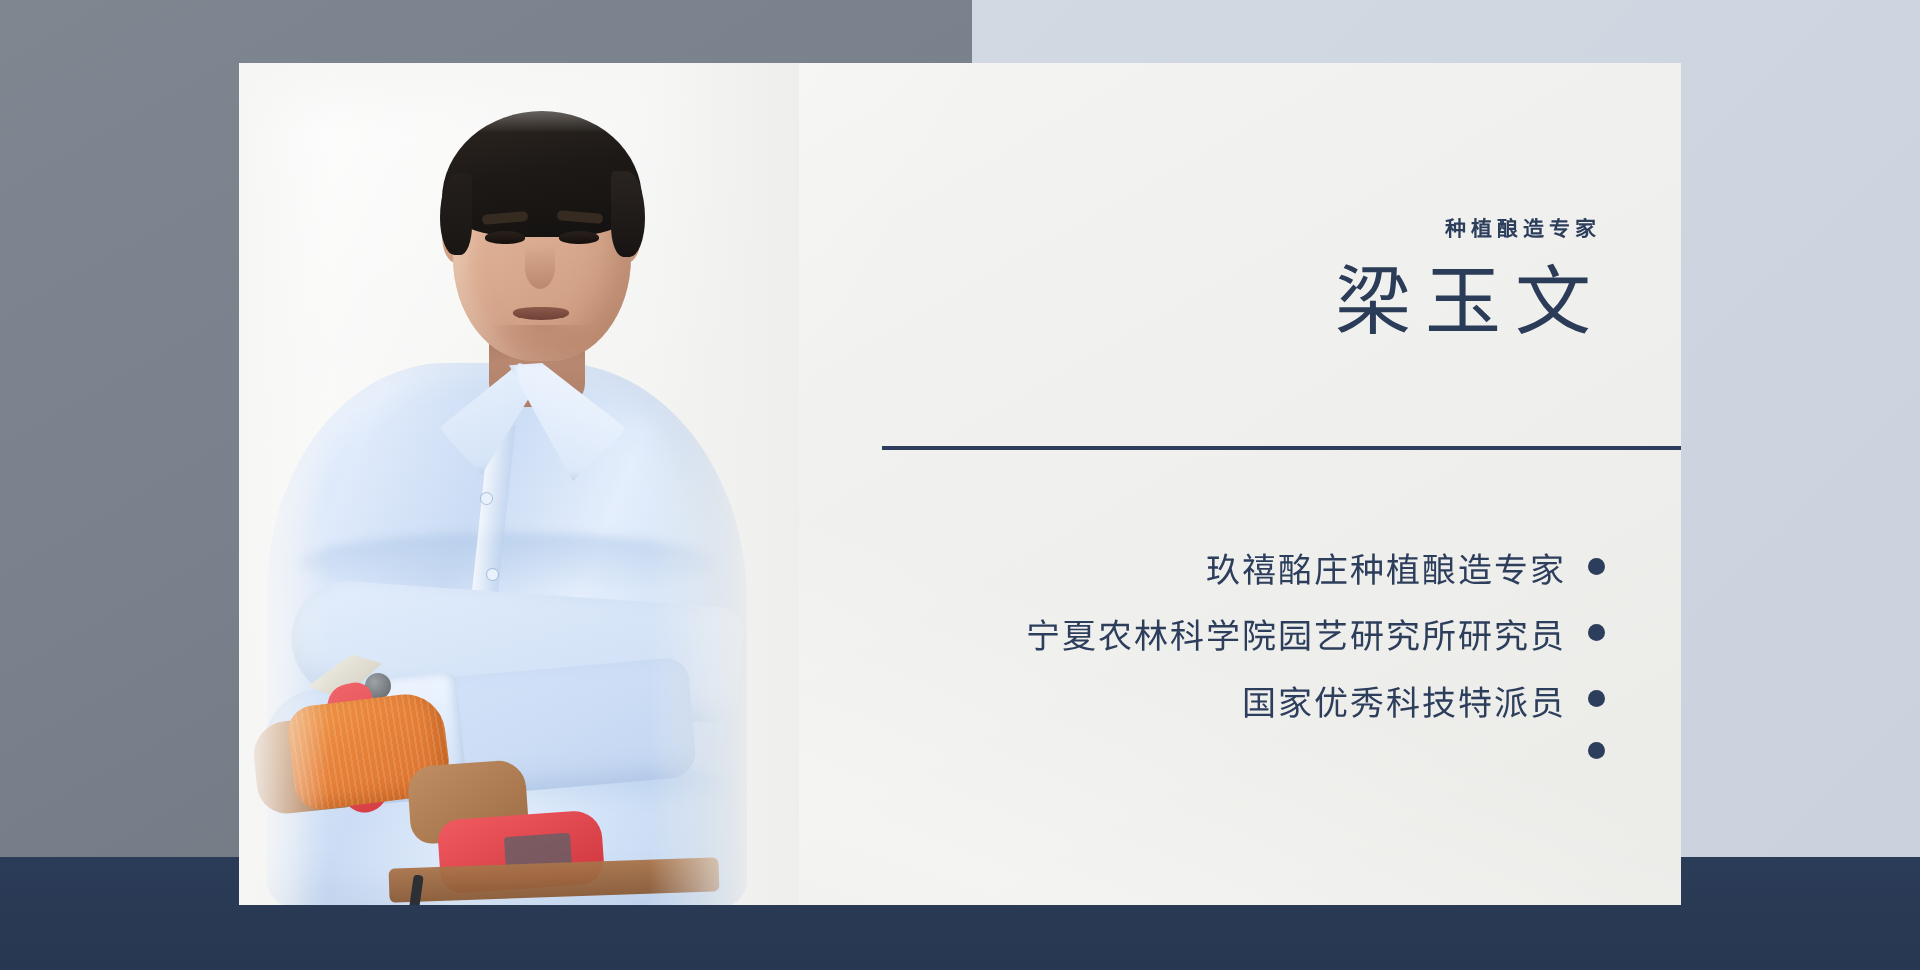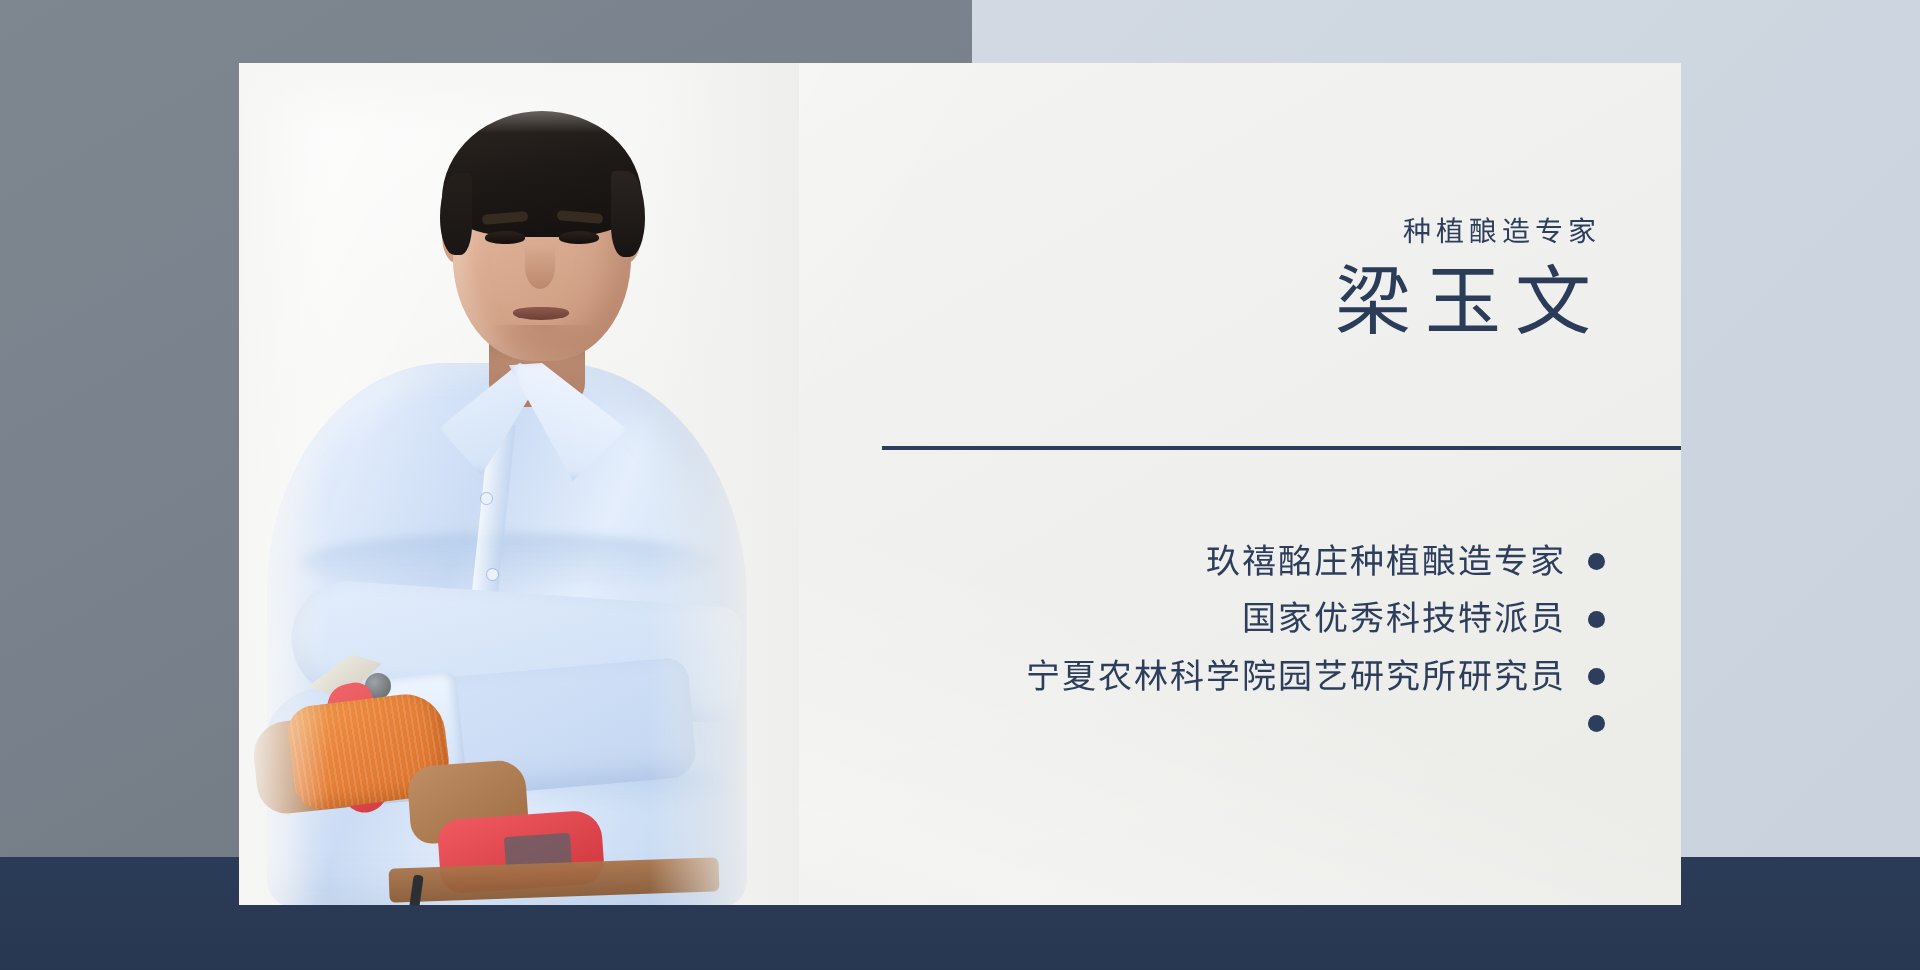--- a/index.html
+++ b/index.html
@@ -270,21 +270,21 @@
     background:linear-gradient(180deg, rgba(246,246,245,.95), rgba(246,246,245,0));
   }
   .photo-fade-l{
     position:absolute; left:0; top:0; width:90px; height:100%;
     background:linear-gradient(90deg, rgba(246,246,245,1), rgba(246,246,245,0));
   }
 
   
   .eyebrow{
     position:absolute; right:80px; top:155px;
-    font-size:28px; letter-spacing:5px; color:#2d3e5c; font-weight:400;
+    font-size:21px; letter-spacing:5px; color:#2d3e5c; font-weight:700;
     line-height:1;
   }
   .name{
     position:absolute; right:76px; top:198px;
     font-family:"Liberation Serif","DejaVu Serif",serif;
     font-size:76px; letter-spacing:14px; color:#2b3c58; font-weight:400;
     line-height:1.08; white-space:nowrap;
   }
   .divider{
     position:absolute; left:643px; top:383px; width:952px; height:4px;
@@ -297,20 +297,21 @@
     display:flex; flex-direction:column; gap:20px;
     align-items:flex-end;
   }
   .cred-item{
     display:flex; align-items:center; justify-content:flex-end;
     gap:22px; width:100%;
   }
   .cred-text{
     font-size:34px; letter-spacing:2px; color:#2d3e5c; line-height:1.1;
     white-space:nowrap;
+    margin-top:9px;
   }
   .cred-bullet{
     width:17px; height:17px; border-radius:50%; background:#2d3e5c; flex:none;
   }
 </style>
 </head>
 <body>
 
 <div class="stage">
 
@@ -380,25 +381,25 @@
     <div class="name">梁玉文</div>
 
     <div class="divider"></div>
 
     <div class="cred-list">
       <div class="cred-item">
         <span class="cred-text">玖禧酩庄种植酿造专家</span>
         <span class="cred-bullet"></span>
       </div>
       <div class="cred-item">
-        <span class="cred-text">国家优秀科技特派员</span>
+        <span class="cred-text">宁夏农林科学院园艺研究所研究员</span>
         <span class="cred-bullet"></span>
       </div>
       <div class="cred-item">
-        <span class="cred-text">宁夏农林科学院园艺研究所研究员</span>
+        <span class="cred-text">国家优秀科技特派员</span>
         <span class="cred-bullet"></span>
       </div>
       <div class="cred-item">
         <span class="cred-bullet"></span>
       </div>
     </div>
 
   </div>
 </div>
 

